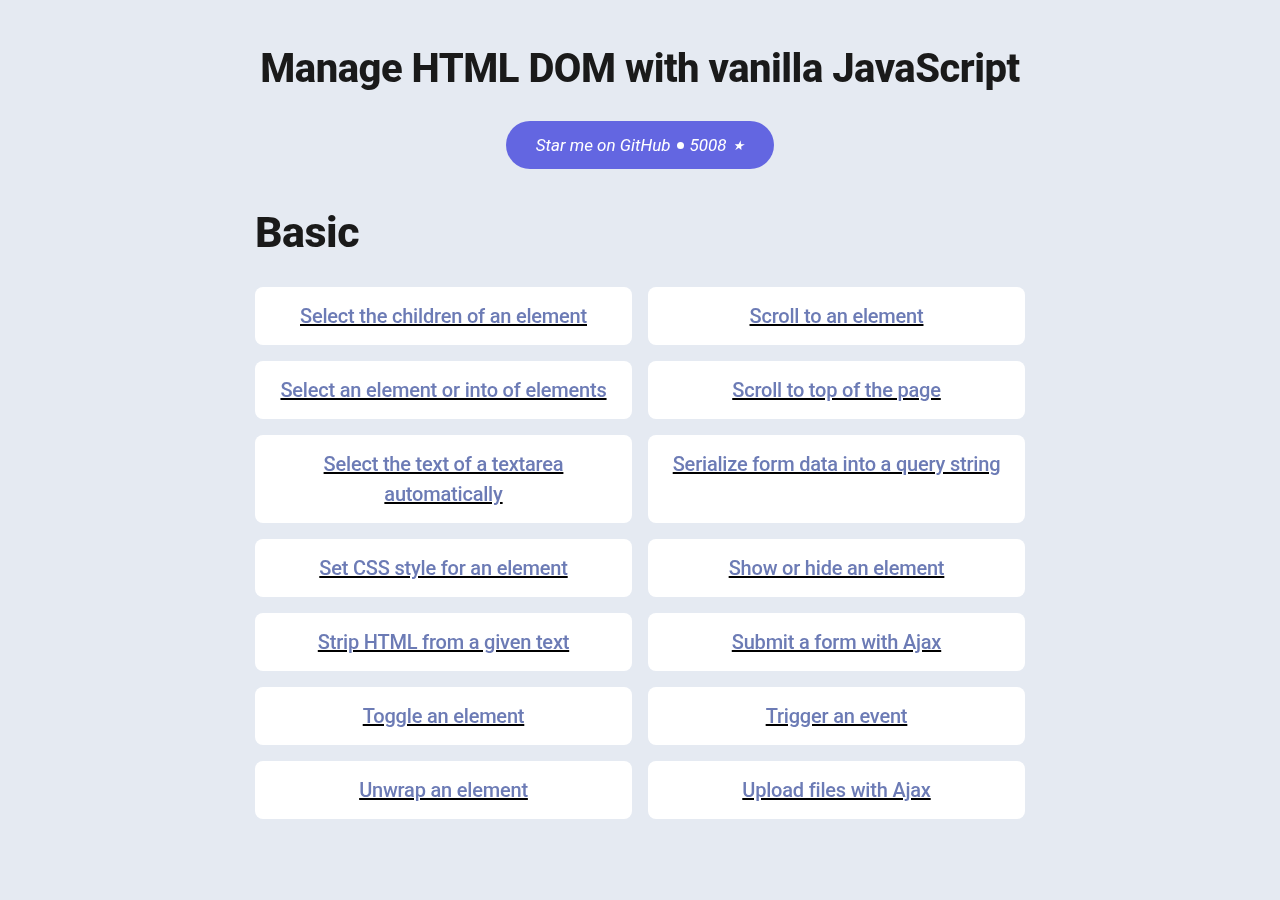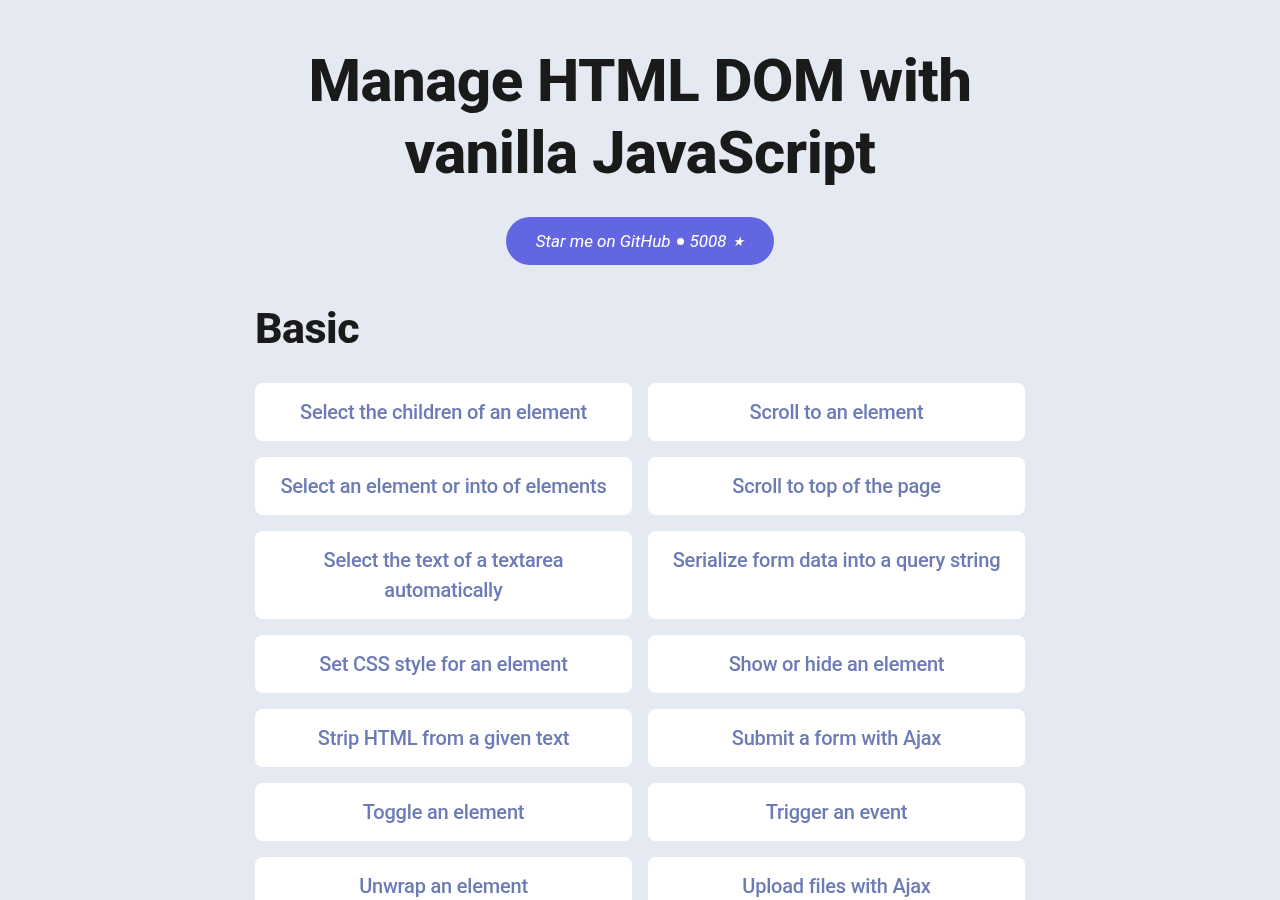--- a/index.html
+++ b/index.html
@@ -12,21 +12,21 @@
       font-family: -apple-system, BlinkMacSystemFont, "Segoe UI", Roboto, Helvetica, Arial, sans-serif;
       width: 1280px;
       min-height: 900px;
     }
     .container {
       max-width: 770px;
       margin: 0 auto;
       padding-top: 45px;
     }
     .page-title {
-      font-size: 60px;
+      font-size: 40px;
       font-weight: 800;
       color: #1a1a1a;
       text-align: center;
       line-height: 1.2;
       letter-spacing: -0.5px;
       margin-bottom: 28px;
     }
     .github-button-wrap {
       text-align: center;
       margin-bottom: 38px;
@@ -72,20 +72,21 @@
     .card {
       background: #ffffff;
       border-radius: 8px;
       padding: 14px 20px;
       display: flex;
       align-items: flex-start;
       justify-content: center;
       text-align: center;
       cursor: pointer;
       min-height: 46px;
+      text-decoration: underline;
     }
     .card-text {
       color: #6c7bb5;
       font-size: 20px;
       font-weight: 500;
       line-height: 1.5;
       letter-spacing: -0.2px;
     }
   </style>
 </head>

